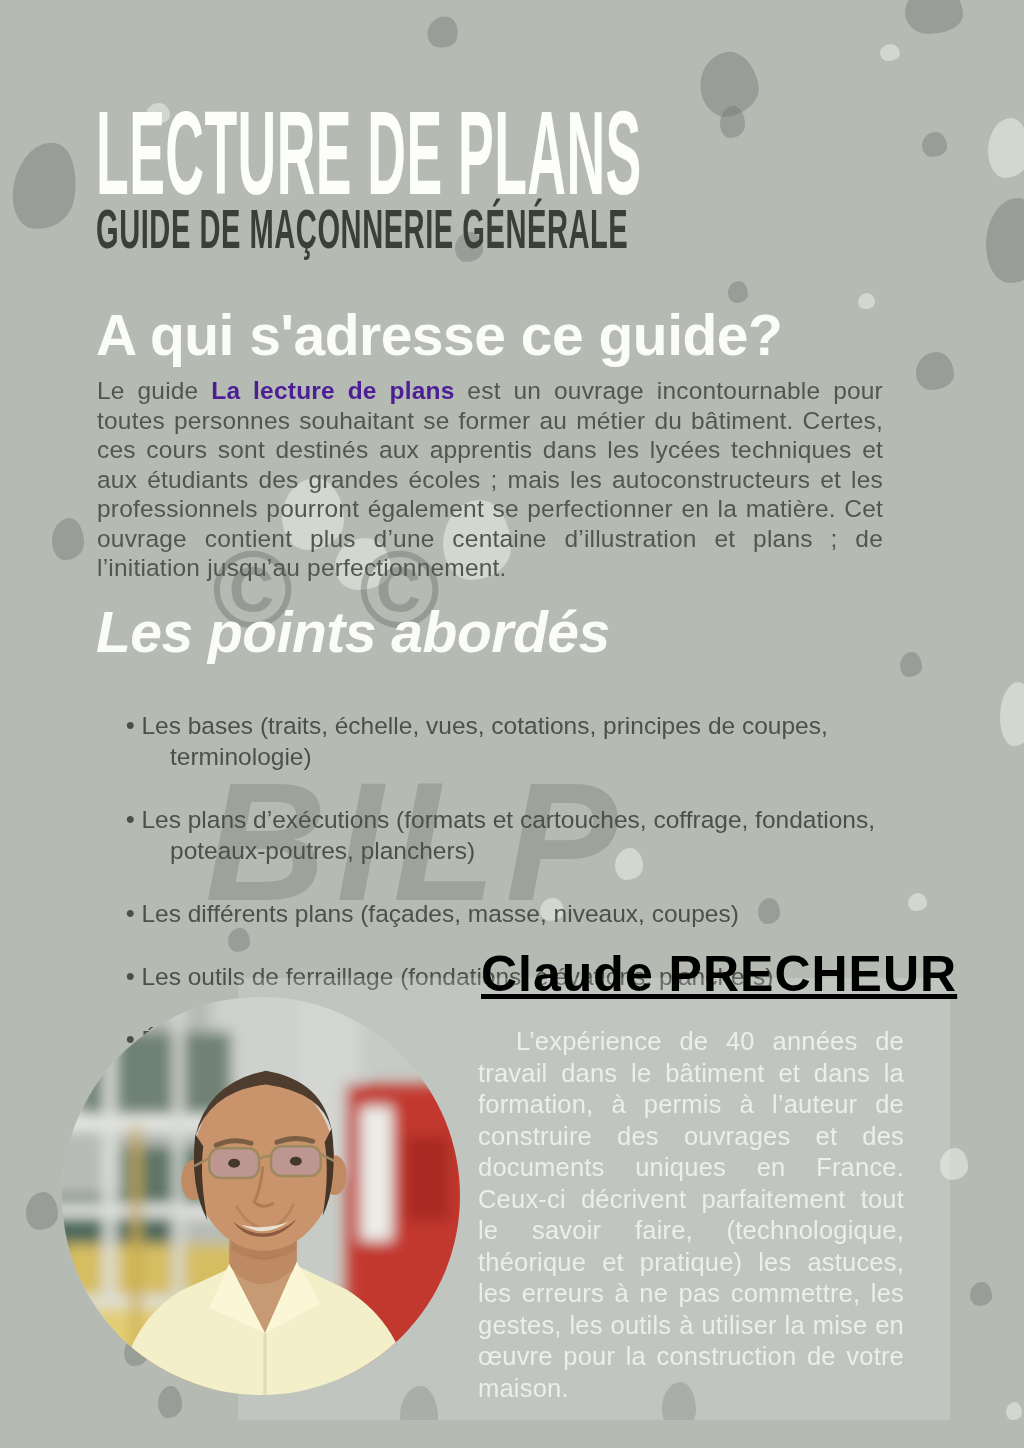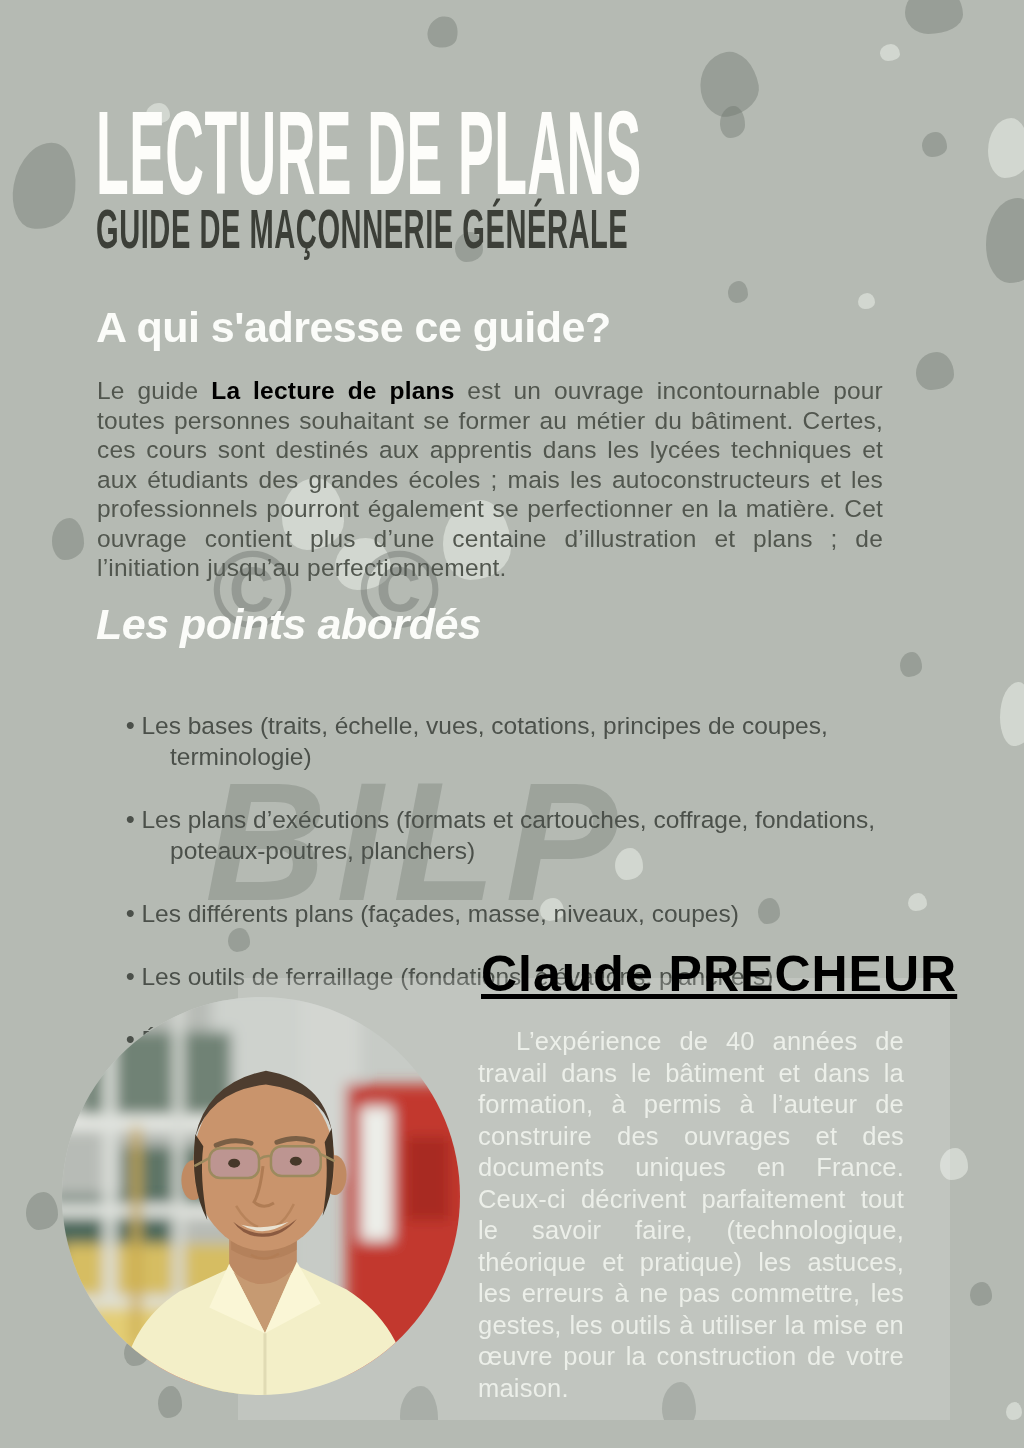--- a/index.html
+++ b/index.html
@@ -18,31 +18,31 @@
     letter-spacing:1px;
   }
   .subtitle{
     position:absolute;left:96px;top:200px;margin:0;
     font-size:56px;font-weight:800;line-height:1.05;color:#3c3f38;
     white-space:nowrap;transform:scaleX(0.52);transform-origin:left top;
     letter-spacing:1px;
   }
   .h-white{
     position:absolute;left:96px;margin:0;
-    font-size:43px;font-weight:700;line-height:1.1;color:#fbfcf9;
+    font-size:57px;font-weight:700;line-height:1.1;color:#fbfcf9;
     letter-spacing:-0.5px;white-space:nowrap;
   }
   .h-audience{top:304px;}
   .h-topics{top:601px;font-style:italic;}
   .bodytext{
     position:absolute;left:97px;top:376px;width:786px;margin:0;
     font-size:24.5px;line-height:29.5px;text-align:justify;color:#51564e;
     letter-spacing:0.2px;
   }
-  .bodytext b{color:#000000;}
+  .bodytext b{color:#4c1d95;}
   .bullets{
     position:absolute;left:112px;top:678px;width:788px;margin:0;padding:0;
     list-style:none;font-size:24.5px;line-height:31px;color:#4b504a;
   }
   .bullets li{padding-left:58px;text-indent:-44px;margin-top:32px;}
   .bullets li::before{content:"\2022\00a0";font-weight:700;}
 
   .wm{position:absolute;margin:0;font-weight:700;color:rgba(90,97,90,0.28);
       white-space:nowrap;line-height:1;}
   .wm-copy{left:212px;top:534px;font-size:110px;letter-spacing:66px;

